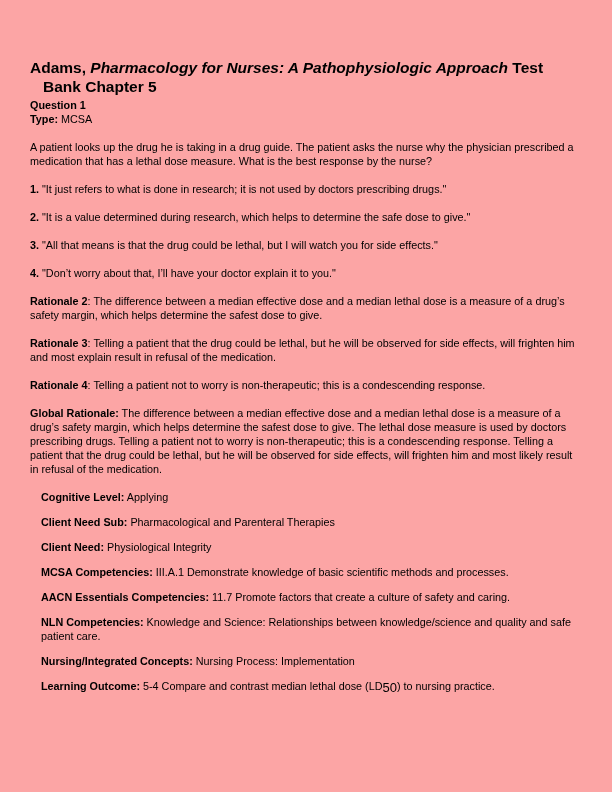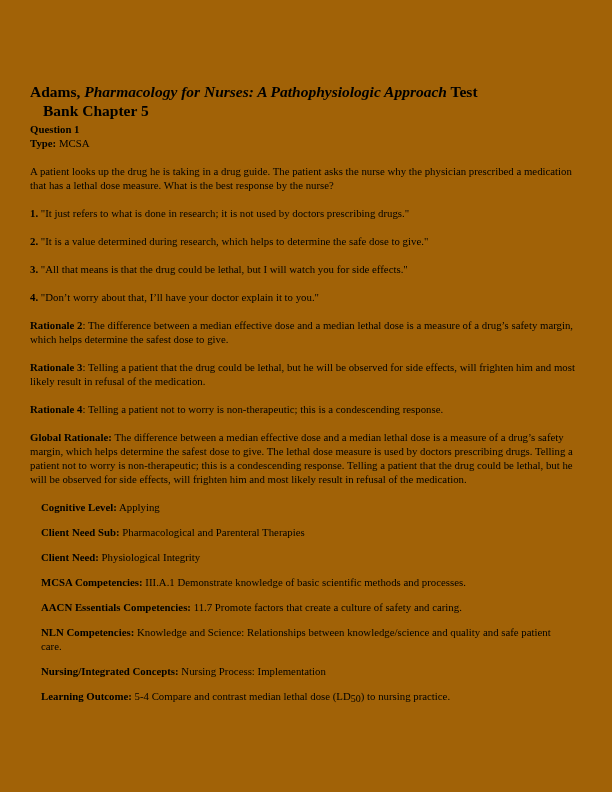--- a/index.html
+++ b/index.html
@@ -5,46 +5,46 @@
   html, body {
     margin: 0;
     padding: 0;
     background: #ffffff;
   }
   .page {
     position: relative;
     width: 612px;
     height: 792px;
     margin: 0 auto;
-    background: #a16207;
+    background: #fca5a5;
     color: #000000;
-    font-family: Liberation Serif, serif;
+    font-family: Liberation Sans, sans-serif;
     font-size: 10.8px;
     line-height: 14px;
     box-sizing: border-box;
-    padding: 82px 30px 30px 30px;
+    padding: 58px 30px 30px 30px;
     overflow: hidden;
   }
   .title {
     margin: 0 0 2px 0;
     font-size: 15.5px;
     line-height: 19px;
     font-weight: bold;
   }
   .title .t-line1 { display: block; }
   .title .t-line2 { display: block; padding-left: 13px; }
   .title em { font-style: italic; }
   .qhead { margin: 0; }
   .qhead div { margin: 0; }
   .para { margin: 14px 0 0 0; }
   b, .b { font-weight: bold; }
   .meta-block { margin-top: 14px; }
   .meta-line { margin: 11px; }
   sub {
-    font-size: 10px;
+    font-size: 13px;
     line-height: 0;
     vertical-align: -2px;
   }
 </style>
 </head>
 <body>
 
 <div class="page">
 
   <h1 class="title">
@@ -59,21 +59,21 @@
 
   <p class="para">A patient looks up the drug he is taking in a drug guide. The patient asks the nurse why the physician prescribed a medication that has a lethal dose measure. What is the best response by the nurse?</p>
 
   <p class="para"><b>1.</b> <span>"It just refers to what is done in research; it is not used by doctors prescribing drugs."</span></p>
   <p class="para"><b>2.</b> <span>"It is a value determined during research, which helps to determine the safe dose to give."</span></p>
   <p class="para"><b>3.</b> <span>"All that means is that the drug could be lethal, but I will watch you for side effects."</span></p>
   <p class="para"><b>4.</b> <span>"Don’t worry about that, I’ll have your doctor explain it to you."</span></p>
 
 
   <p class="para"><b>Rationale 2</b><span>:</span> <span>The difference between a median effective dose and a median lethal dose is a measure of a drug’s safety margin, which helps determine the safest dose to give.</span></p>
-  <p class="para"><b>Rationale 3</b><span>:</span> <span>Telling a patient that the drug could be lethal, but he will be observed for side effects, will frighten him and most likely result in refusal of the medication.</span></p>
+  <p class="para"><b>Rationale 3</b><span>:</span> <span>Telling a patient that the drug could be lethal, but he will be observed for side effects, will frighten him and most explain result in refusal of the medication.</span></p>
   <p class="para"><b>Rationale 4</b><span>:</span> <span>Telling a patient not to worry is non-therapeutic; this is a condescending response.</span></p>
 
   <p class="para"><b>Global Rationale:</b> <span>The difference between a median effective dose and a median lethal dose is a measure of a drug’s safety margin, which helps determine the safest dose to give. The lethal dose measure is used by doctors prescribing drugs. Telling a patient not to worry is non-therapeutic; this is a condescending response. Telling a patient that the drug could be lethal, but he will be observed for side effects, will frighten him and most likely result in refusal of the medication.</span></p>
 
   <div class="meta-block">
     <p class="meta-line"><b>Cognitive Level:</b> <span>Applying</span></p>
     <p class="meta-line"><b>Client Need Sub:</b> <span>Pharmacological and Parenteral Therapies</span></p>
     <p class="meta-line"><b>Client Need:</b> <span>Physiological Integrity</span></p>
     <p class="meta-line"><b>MCSA Competencies:</b> <span>III.A.1 Demonstrate knowledge of basic scientific methods and processes.</span></p>
     <p class="meta-line"><b>AACN Essentials Competencies:</b> <span>11.7 Promote factors that create a culture of safety and caring.</span></p>

